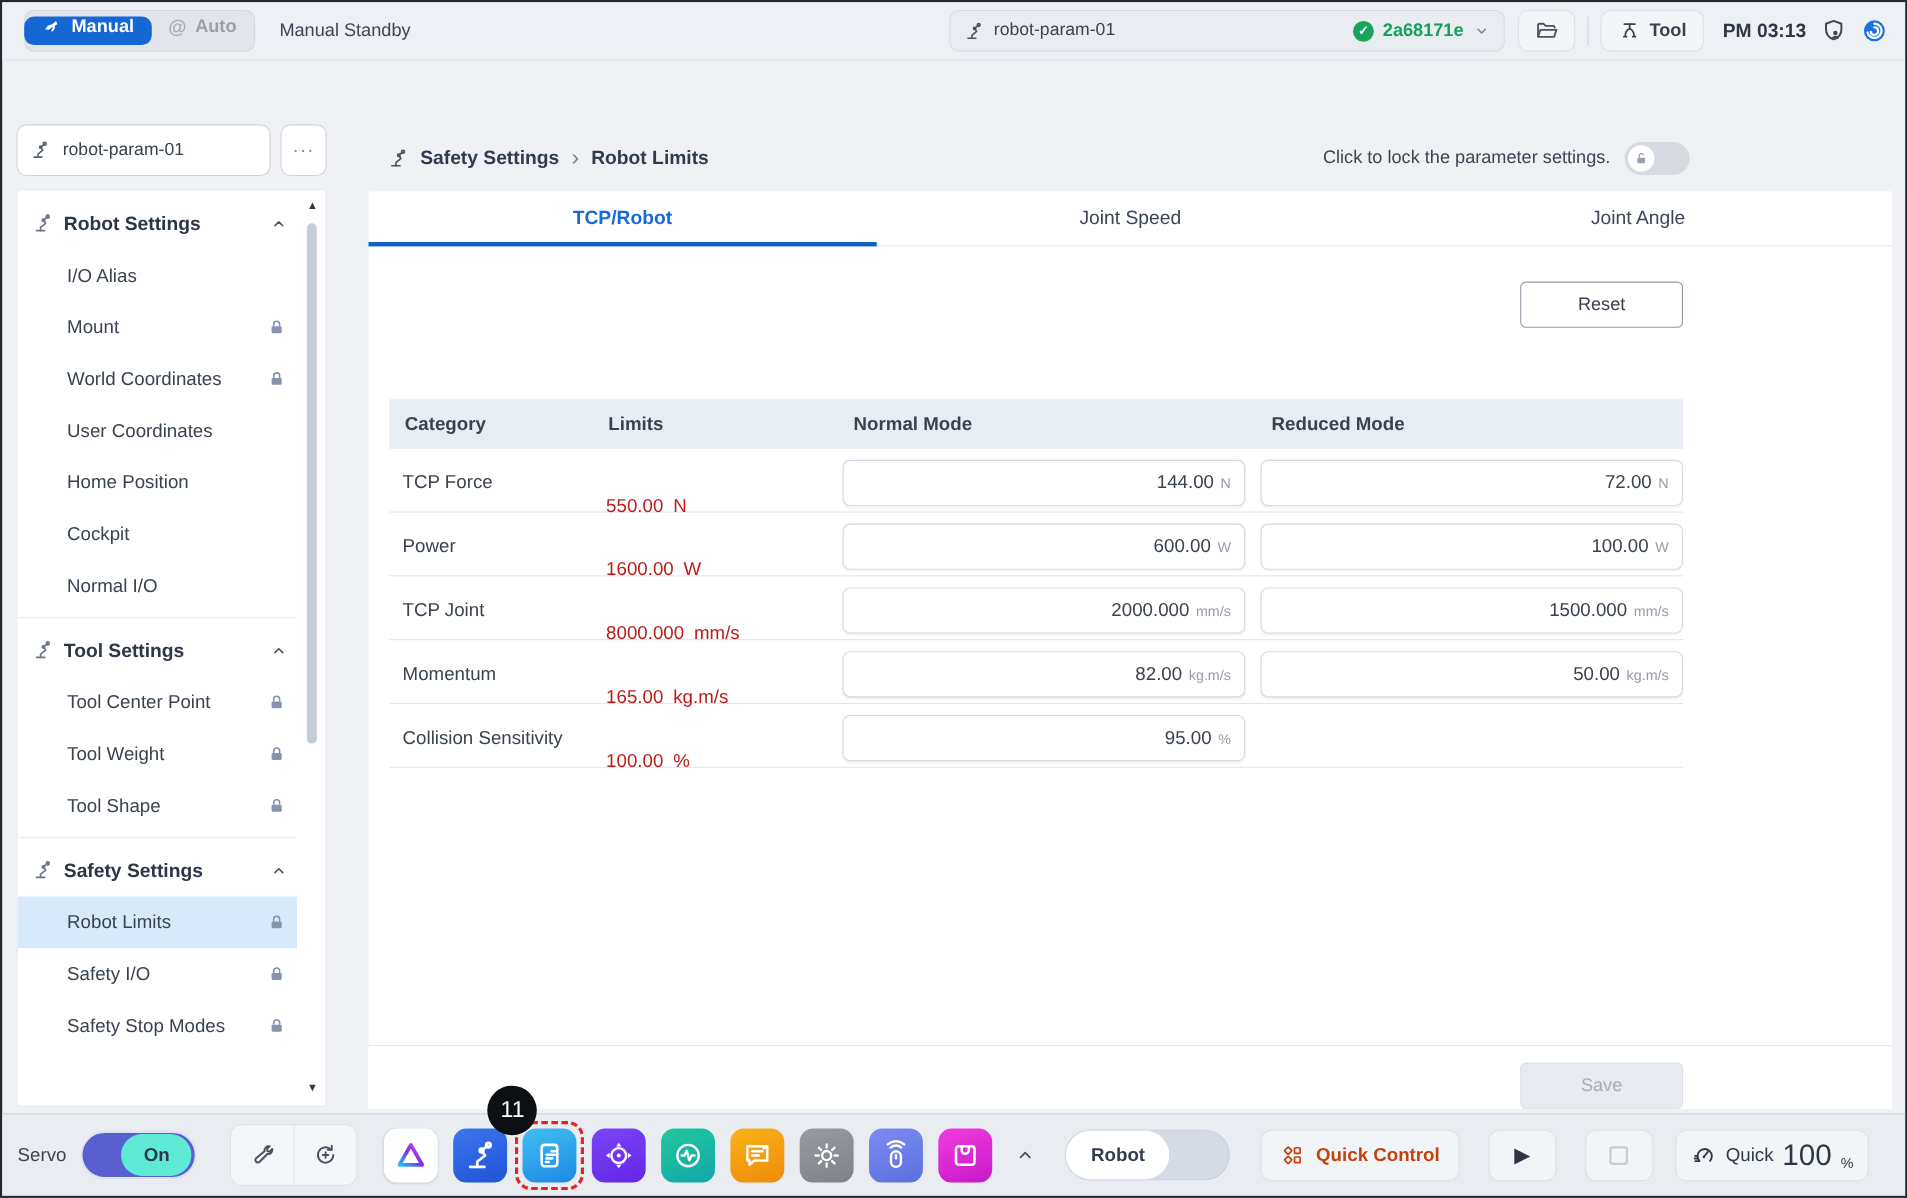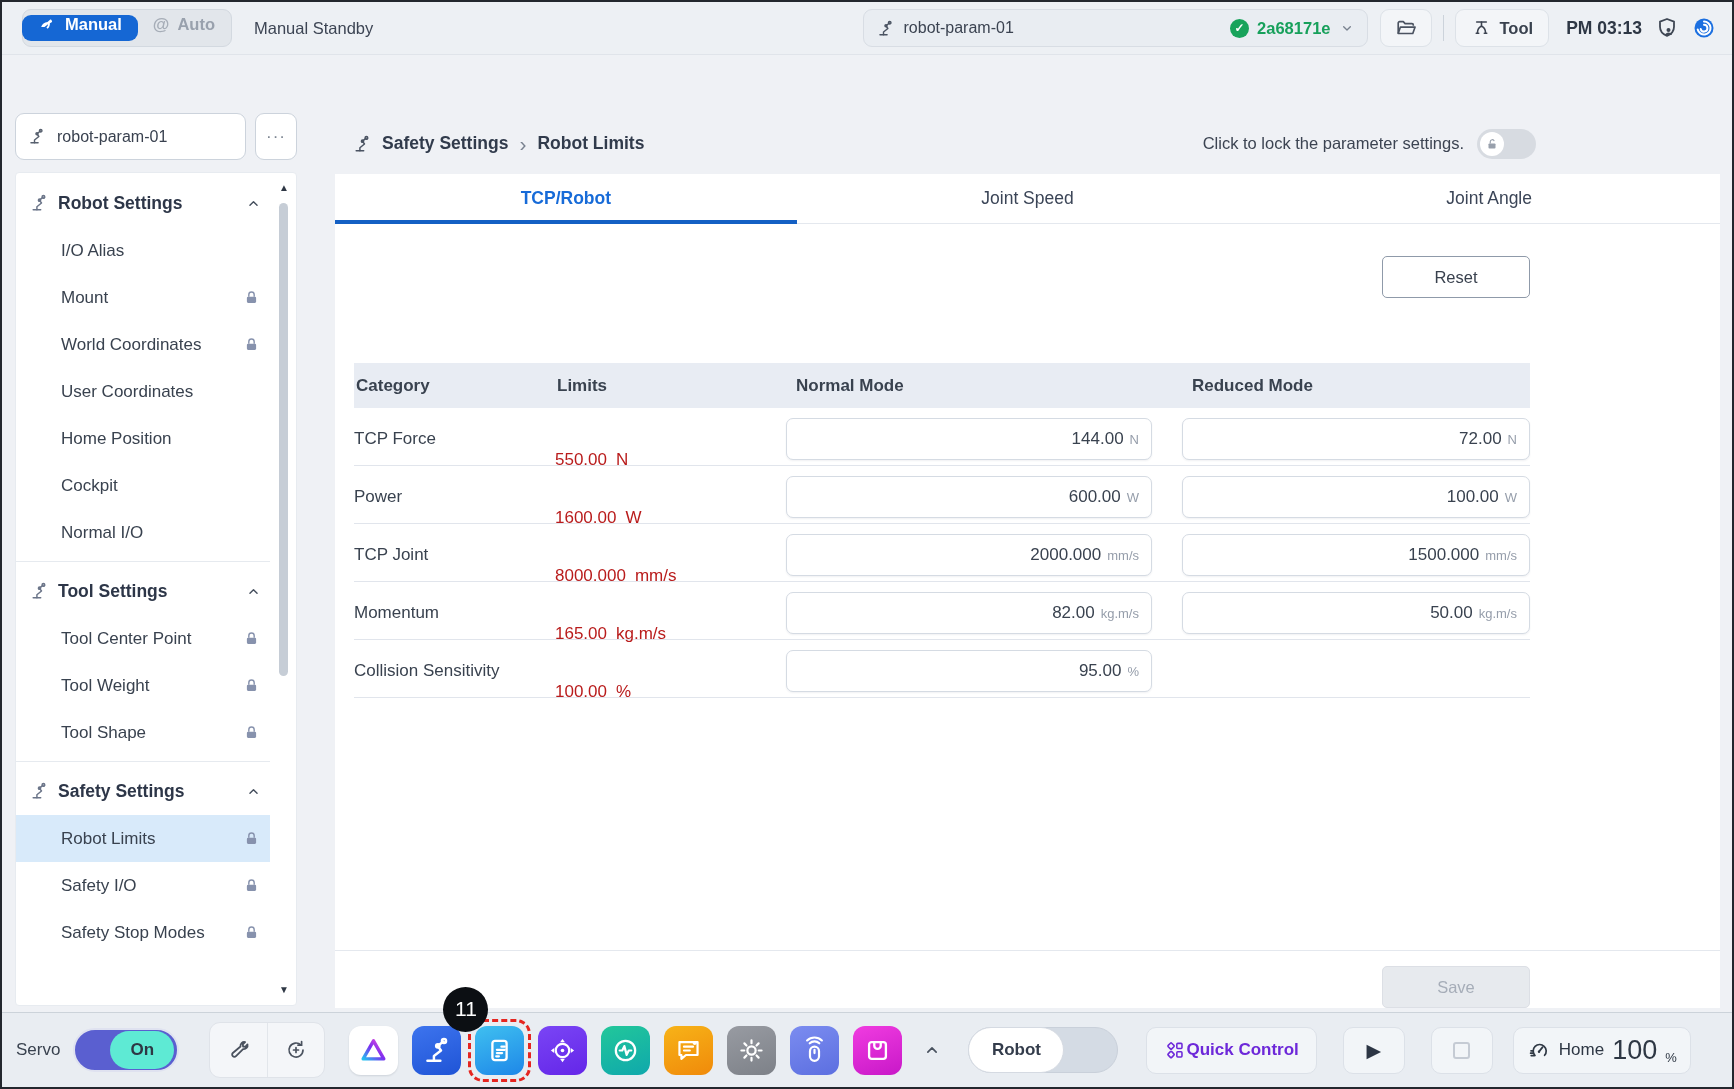--- a/index.html
+++ b/index.html
@@ -90,21 +90,21 @@
   .panel{position:absolute;top:61px;left:0;right:0;bottom:0;background:#fff;}
   .ptabs{height:50px;display:flex;border-bottom:1px solid #e4e8ee;position:relative;}
   .ptab{flex:1;display:flex;align-items:center;justify-content:center;font-size:17.5px;color:#3b4557;background:none;border:none;}
   .ptab.active{color:#176bd8;font-weight:600;}
   .underline{position:absolute;bottom:-1px;height:4px;width:33.333%;background:#1460c4;}
 
   .content{position:absolute;top:50px;left:0;right:0;bottom:58px;}
   .reset{position:absolute;top:32px;right:190px;width:148px;height:42px;background:#fff;border:1px solid #8f9aa9;
          border-radius:5px;font-size:16.5px;color:#39414e;margin-left:16px;}
   .table{position:absolute;top:139px;left:19px;right:190px;}
-  .tgrid{display:grid;grid-template-columns:185px 215px 380px 1fr;align-items:center;gap:16px;}
+  .tgrid{display:grid;grid-template-columns:185px 215px 380px 1fr;align-items:center;padding-left:12px;}
   .thead{height:45px;background:#e8ecf3;font-size:17px;font-weight:700;color:#39424f;}
   .th{padding-left:2px;}
   .th-mode{padding-left:10px;}
   .trow{height:58px;border-bottom:1px solid #e1e5ec;}
   .cat{font-size:17px;color:#39424f;}
   .limval{font-size:17px;color:#b91c1c;display:flex;gap:9px;align-items:baseline;margin-top:42px;}
   .field{height:42px;background:#fff;border:1px solid #d5dbe3;border-radius:7px;box-shadow:0 1px 2px rgba(40,60,90,.07);
          display:flex;align-items:center;justify-content:flex-end;gap:6px;padding:0 12px;}
   .c-normal .field{width:366px;}
   .c-reduced .field{width:100%;}
@@ -132,21 +132,21 @@
   .app svg{width:31px;height:31px;}
   .app.white{background:#fff;box-shadow:0 1px 2px rgba(20,30,50,.12);}
   .dashring{position:absolute;inset:-7px;border:3px dashed #e52620;border-radius:15px;pointer-events:none;}
   .numbadge{position:absolute;left:-32px;top:-39px;width:45px;height:45px;border-radius:50%;background:#0c0f13;color:#fff;
             font-size:21px;display:flex;align-items:center;justify-content:center;z-index:6;}
   .chevup-btn{margin-left:14px;background:none;border:none;color:#49525f;}
   .robot-pill{margin-left:20px;width:150px;height:46px;border-radius:23px;background:#d4dbe4;border:1px solid #c9d0da;position:relative;padding:0;}
   .rp-knob{position:absolute;left:-1px;top:-1px;bottom:-1px;width:96px;background:#fff;border-radius:23px;border:1px solid #d5dae2;
            display:flex;align-items:center;justify-content:center;font-size:17px;font-weight:600;color:#333c4b;}
   .quick{margin-left:28px;height:47px;padding:0 17px;background:#f2f5f8;border:1px solid #dce1e8;border-radius:10px;
-         display:flex;align-items:center;font-size:17px;color:#6d28d9;font-weight:600;}
+         display:flex;align-items:center;gap:10px;font-size:17px;color:#c2410c;font-weight:600;}
   .quick svg{width:22px;height:22px;}
   .sq-btn{margin-left:26px;width:62px;height:47px;background:#f2f5f8;border:1px solid #dce1e8;border-radius:10px;
           display:flex;align-items:center;justify-content:center;}
   .play-glyph{color:#2c3544;font-size:19px;line-height:1;}
   .stop-sq{width:17px;height:17px;border:2.5px solid #c5cbd4;border-radius:3px;}
   .speed{margin-left:20px;height:47px;padding:0 13px;background:#f2f5f8;border:1px solid #dce1e8;border-radius:10px;
          display:flex;align-items:center;gap:8px;}
   .speed svg{width:24px;height:24px;}
   .speed-label{font-size:17px;color:#2e3744;}
   .speed-val{font-size:27px;color:#2e3744;}
@@ -688,18 +688,18 @@
 
     <button class="speed">
       <span>
         <svg viewBox="0 0 24 24" fill="none" stroke="#2f3844" stroke-width="1.7" stroke-linecap="round">
             <path d="M8 17.5a6.5 6.5 0 1 1 9.6-.2"></path>
             <path d="M12.2 13.4l3.4-4.3"></path>
             <circle cx="12" cy="13.8" r="1.2" fill="#2f3844" stroke="none"></circle>
             <path d="M4 12.8h2.2M3.6 15.2h2.6M4.2 17.6h3"></path>
           </svg>
       </span>
-      <span class="speed-label">Home</span>
+      <span class="speed-label">Quick</span>
       <span class="speed-val">100</span>
       <span class="speed-unit">%</span>
     </button>
   </footer>
 </div>
 
 </body></html>

